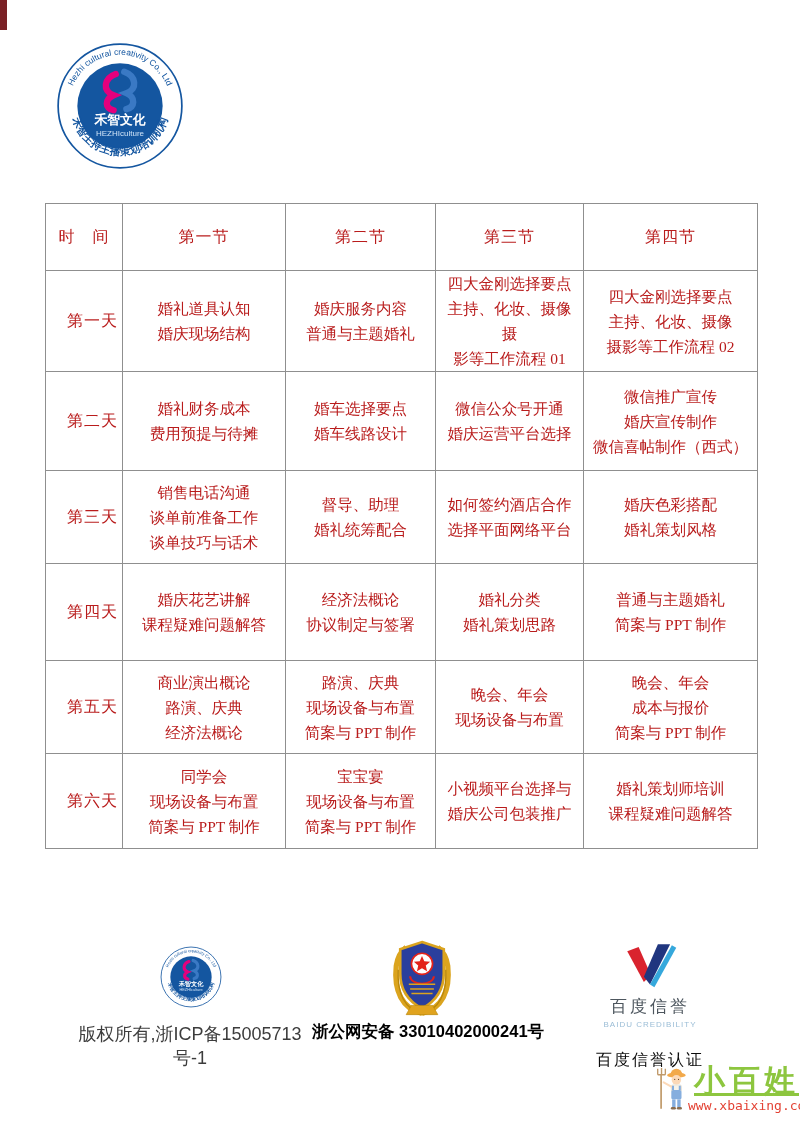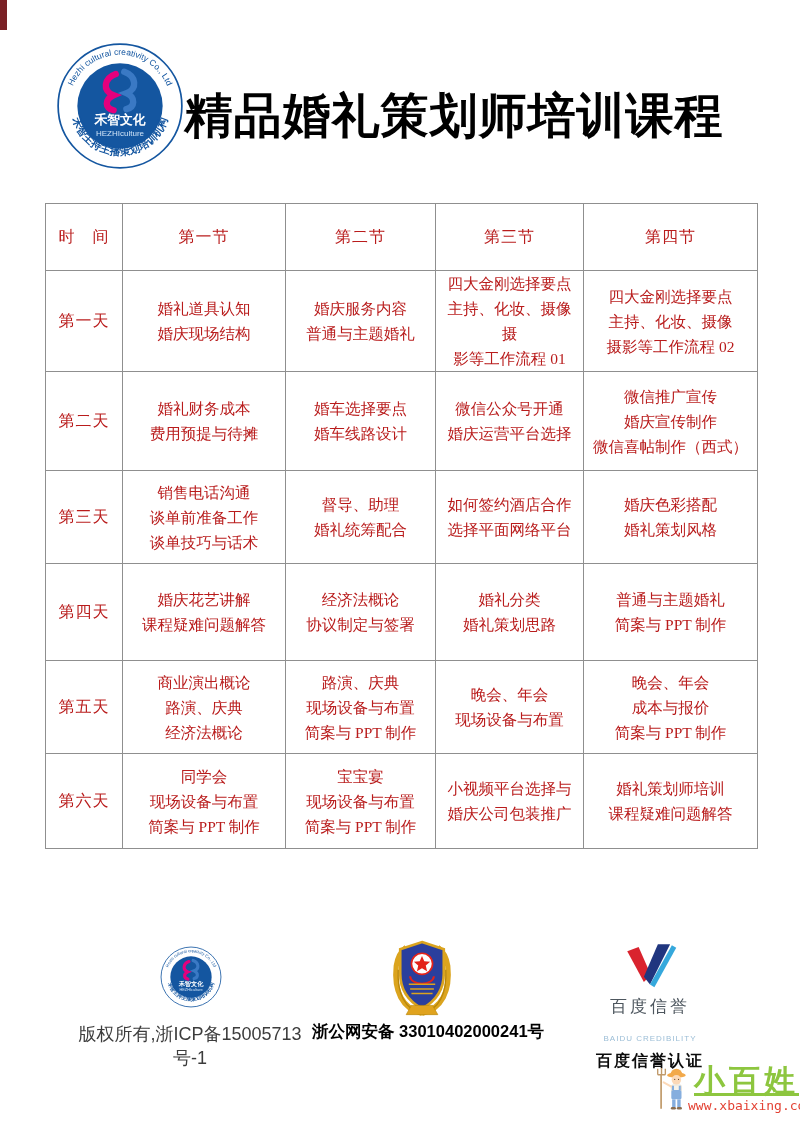--- a/index.html
+++ b/index.html
@@ -14,36 +14,36 @@
               font-size:48px;font-weight:bold;letter-spacing:1px;color:#000;
               font-family:"Liberation Serif","DejaVu Serif",serif;white-space:nowrap;}
 
   
   table.course-table{position:absolute;left:45px;top:203px;width:712px;
                      border-collapse:collapse;table-layout:fixed;}
   .course-table th,.course-table td{border:1px solid #8f8f8f;text-align:center;
                      vertical-align:middle;white-space:pre-line;font-weight:normal;
                      padding:0 4px;color:#b91c1c;}
   .course-table thead th{font-size:16px;letter-spacing:1px;}
-  .course-table .day-cell{font-size:16px;letter-spacing:1px;}
+  .course-table .day-cell{font-size:16px;letter-spacing:1px;text-align:right;}
   .course-table td{font-size:15.5px;line-height:25px;}
 
   
   .f-logo{position:absolute;left:160px;top:946px;width:62px;height:62px;}
   .f-copy{position:absolute;left:70px;top:1022px;width:240px;text-align:center;
           font-family:Liberation Sans, sans-serif;font-size:18px;color:#3c3c3c;}
   .f-badge{position:absolute;left:389px;top:936px;width:66px;height:86px;}
   .f-police{position:absolute;left:312px;top:1021px;width:235px;text-align:left;
             font-family:"Liberation Sans","DejaVu Sans",sans-serif;font-weight:bold;
             font-size:16.5px;color:#000;}
   .f-baidu{position:absolute;left:577px;top:944px;width:146px;text-align:center;
            font-family:"Liberation Sans","DejaVu Sans",sans-serif;}
   .bd-cn{font-size:17px;color:#4d565e;letter-spacing:3px;margin-top:1px;}
-  .bd-en{font-size:8px;color:#9bbdd6;letter-spacing:1px;margin-top:16px;}
-  .bd-cert{font-size:16px;color:#0b0b0b;letter-spacing:2px;margin-top:8px;font-weight:bold;}
+  .bd-en{font-size:8px;color:#9bbdd6;letter-spacing:1px;margin-top:2px;}
+  .bd-cert{font-size:16px;color:#0b0b0b;letter-spacing:2px;margin-top:21px;}
 
   
   .wm{position:absolute;left:648px;top:1058px;width:152px;height:66px;}
   .wm-farmer{position:absolute;left:8px;top:6px;width:34px;height:52px;}
   .wm-name{position:absolute;left:46px;top:2px;font-size:31px;font-weight:bold;
            letter-spacing:4px;color:#8dc63f;font-family:"Liberation Serif",serif;white-space:nowrap;text-decoration:underline;}
   .wm-url{position:absolute;left:40px;top:40px;font-size:13px;color:#e34234;
           font-family:"DejaVu Sans Mono","Liberation Mono",monospace;white-space:nowrap;}
 </style>
 </head>
@@ -67,21 +67,20 @@
       <text font-size="10" font-weight="bold" fill="#1456a0" font-family="Liberation Sans, sans-serif" text-anchor="middle">
         <textPath href="#arcBot1" startOffset="50%">禾智主持主播策划培训机构</textPath>
       </text>
       <path d="M56,30 C45,34 43,46 54,50 C45,54 46,62 54,64" fill="none" stroke="#e5007d" stroke-width="6" stroke-linecap="round"></path>
       <path d="M64,28 C75,32 77,44 66,48 C75,52 74,61 66,63" fill="none" stroke="#3a79c4" stroke-width="6" stroke-linecap="round"></path>
       <text x="60" y="77" font-size="12" font-weight="bold" fill="#ffffff" text-anchor="middle" font-family="Liberation Serif, serif">禾智文化</text>
       <text x="60" y="88" font-size="7.5" fill="#cfe3f7" text-anchor="middle" font-family="Liberation Sans, sans-serif">HEZHIculture</text>
     </svg>
   </div>
 
-  <div class="page-title">精品婚礼策划师培训课程</div>
 
   <table class="course-table">
     <colgroup>
       <col style="width:77px">
         <col style="width:163px">
         <col style="width:150px">
         <col style="width:148px">
         <col style="width:174px">
     </colgroup>
     <thead>

